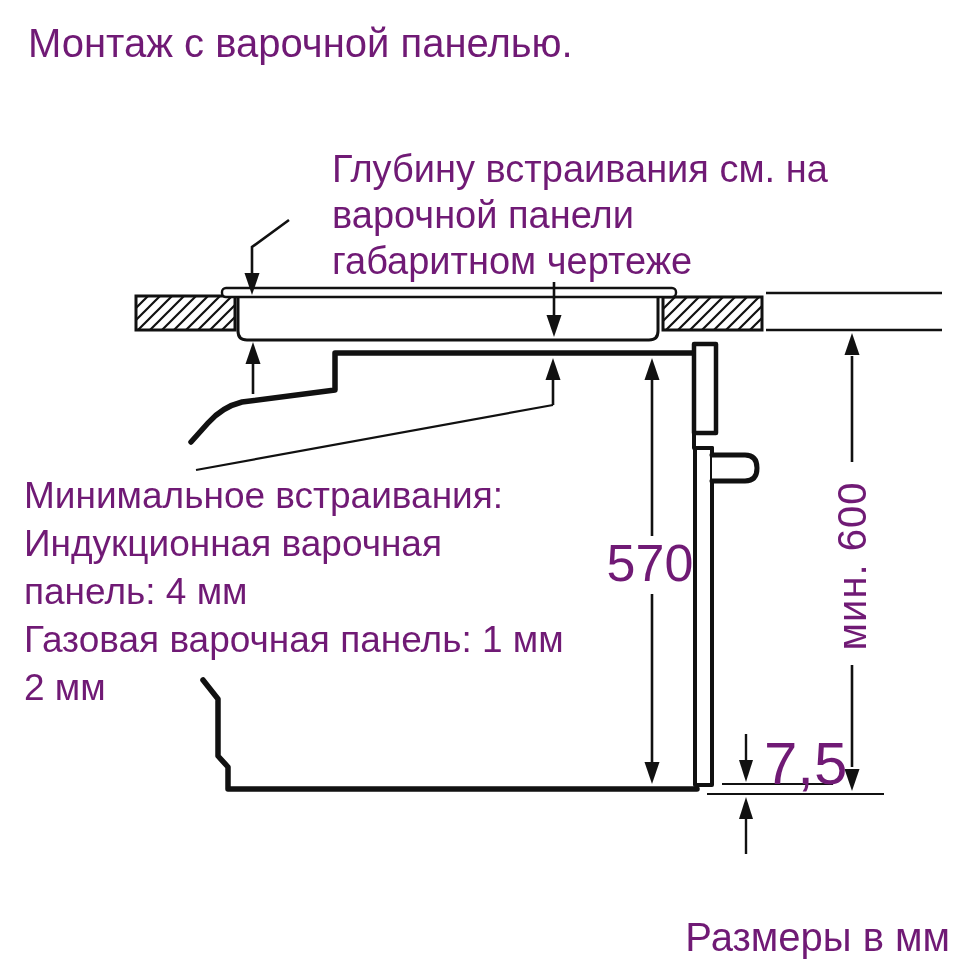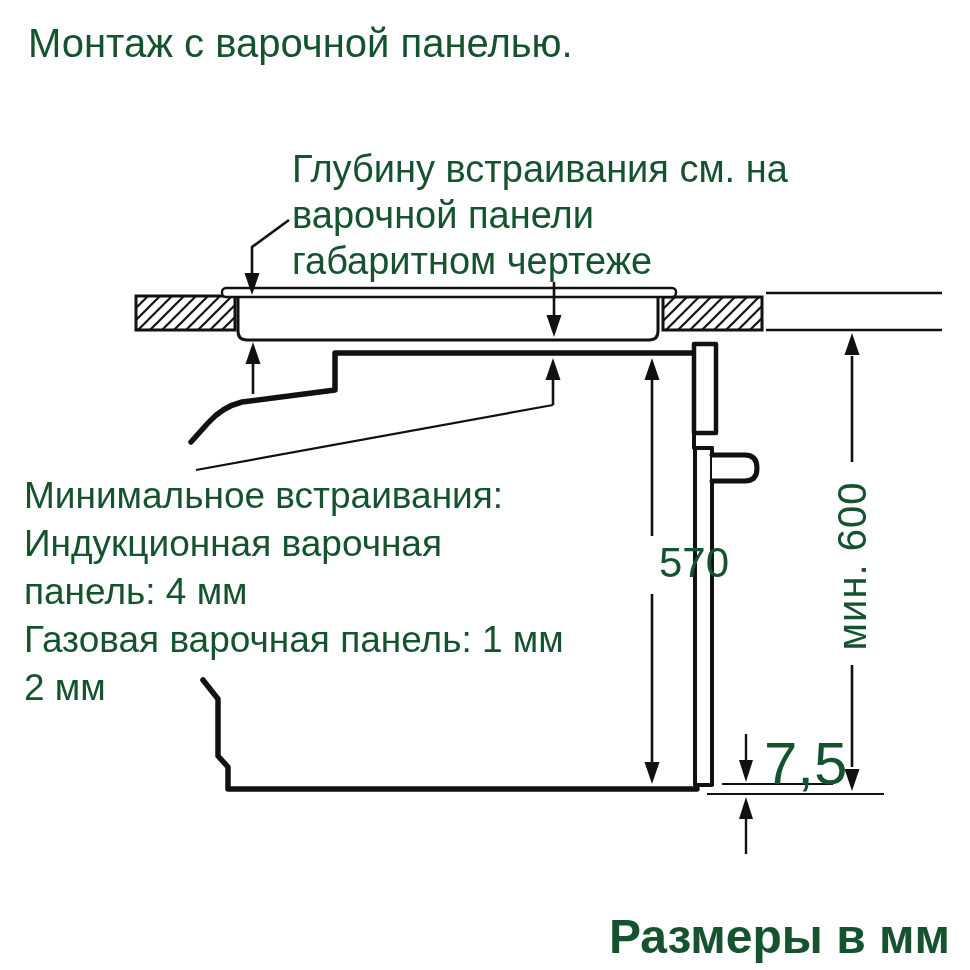--- a/index.html
+++ b/index.html
@@ -1,32 +1,32 @@
 <!DOCTYPE html>
 <html><head>
 <meta charset="utf-8">
 <style>
   html,body{margin:0;padding:0;background:#fff;}
   .canvas{
     position:relative;width:970px;height:970px;background:#fff;overflow:hidden;
-    font-family:"Liberation Sans","DejaVu Sans",sans-serif;color:#14532d;
+    font-family:"Liberation Sans","DejaVu Sans",sans-serif;color:#701a75;
   }
   .canvas svg{position:absolute;left:0;top:0;}
   .title{position:absolute;left:28px;top:20px;font-size:40px;line-height:46px;white-space:nowrap;}
   .note{position:absolute;}
   .note .line{white-space:nowrap;}
   .note-top{left:292px;top:146px;font-size:38px;}
-  .note-top .line{line-height:46px;}
+  .note-top .line{line-height:46px;margin-left:40px;}
   .note-left{left:24px;top:472px;font-size:37px;}
   .note-left .line{line-height:48px;}
   .dim{position:absolute;white-space:nowrap;}
-  .dim-570{left:650px;top:540px;transform:translateX(-50%);font-size:42px;line-height:46px;margin-left:44px;}
+  .dim-570{left:650px;top:540px;transform:translateX(-50%);font-size:52px;line-height:46px;}
   .dim-75{left:764px;top:742px;font-size:60px;line-height:44px;}
   .dim-600{left:852px;top:566px;transform:translate(-50%,-50%) rotate(-90deg);font-size:40px;line-height:40px;letter-spacing:1px;}
-  .footer{position:absolute;right:20px;top:914px;font-size:48px;line-height:46px;white-space:nowrap;font-weight:bold;}
+  .footer{position:absolute;right:20px;top:914px;font-size:40px;line-height:46px;white-space:nowrap;}
 </style>
 </head>
 <body>
 
 <div class="canvas">
 
   <div class="title">Монтаж с варочной панелью.</div>
 
   <svg width="970" height="970" viewBox="0 0 970 970">
     <defs>

